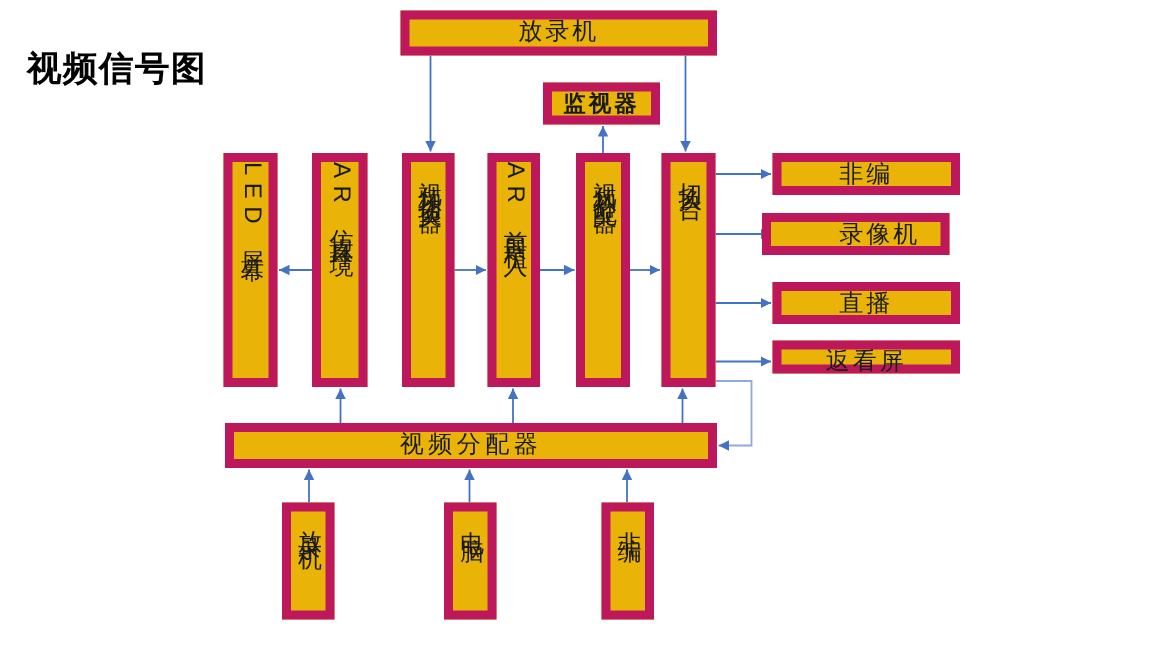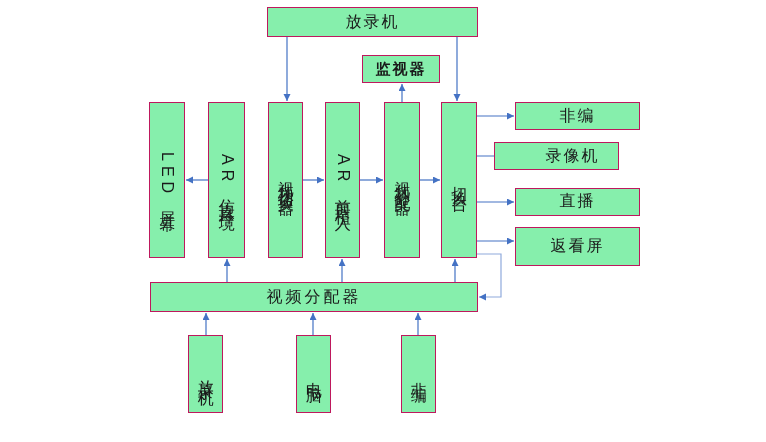--- a/index.html
+++ b/index.html
@@ -7,40 +7,41 @@
     width:766px;height:442px;background:#ffffff;overflow:hidden;
     font-family:"Liberation Sans","DejaVu Sans",sans-serif;
     color:#1a1a1a;position:relative;
   }
   .stage{position:absolute;left:0;top:0;width:766px;height:442px;}
   .title{
     position:absolute;left:18px;top:30px;
     font-size:23px;font-weight:bold;letter-spacing:1px;color:#000;
   }
   .box{
-    position:absolute;box-sizing:border-box;background:#86efac;
-    border:1px solid #be185d;
-    display:flex;align-items:center;justify-content:center;
+    position:absolute;box-sizing:border-box;background:#eab308;
+    border:6px solid #be185d;
+    display:flex;justify-content:center;
     font-size:16px;line-height:1.15;
   }
   .box .vtxt{
     writing-mode:vertical-rl;text-orientation:mixed;
     letter-spacing:5px;white-space:nowrap;
   }
   .htxt{letter-spacing:2px;white-space:nowrap;}
   .wide-label{letter-spacing:3px;}
   svg.connectors{position:absolute;left:0;top:0;width:766px;height:442px;pointer-events:none;}
   svg .edge{stroke:#4472C4;stroke-width:1.2;fill:none;}
   svg .edge-light{stroke:#8FAADC;stroke-width:1.2;fill:none;}
 </style>
 </head>
 <body>
 
 <div class="stage">
 
+  <div class="title">视频信号图</div>
 
   <svg class="connectors" viewBox="0 0 766 442" xmlns="http://www.w3.org/2000/svg">
     <defs>
       <marker id="arrowBlue" markerUnits="userSpaceOnUse" markerWidth="8" markerHeight="8" refX="7" refY="3.5" orient="auto">
         <path d="M0,0 L7,3.5 L0,7 Z" fill="#4472C4"></path>
       </marker>
     </defs>
     <line class="edge" x1="287" y1="37" x2="287" y2="101" marker-end="url(#arrowBlue)"></line>
     <line class="edge" x1="457" y1="37" x2="457" y2="101" marker-end="url(#arrowBlue)"></line>
     <line class="edge" x1="402" y1="102" x2="402" y2="84" marker-end="url(#arrowBlue)"></line>
@@ -90,29 +91,29 @@
   </div>
 
   <div class="box" style="left:441px;top:102px;width:36px;height:156px;">
     <span class="vtxt">切换台</span>
   </div>
 
   <div class="box" style="left:515px;top:102px;width:125px;height:28px;">
     <span class="htxt">非编</span>
   </div>
 
-  <div class="box" style="left:494px;top:142px;width:125px;height:28px;padding-left:32px;">
+  <div class="box" style="left:508px;top:142px;width:125px;height:28px;padding-left:32px;">
     <span class="htxt">录像机</span>
   </div>
 
   <div class="box" style="left:515px;top:188px;width:125px;height:28px;font-family:Liberation Mono, monospace;">
     <span class="htxt">直播</span>
   </div>
 
-  <div class="box" style="left:515px;top:227px;width:125px;height:39px;">
+  <div class="box" style="left:515px;top:227px;width:125px;height:22px;">
     <span class="htxt">返看屏</span>
   </div>
 
   <div class="box" style="left:150px;top:282px;width:328px;height:30px;">
     <span class="htxt wide-label">视频分配器</span>
   </div>
 
   <div class="box" style="left:188px;top:335px;width:35px;height:78px;">
     <span class="vtxt">放录机</span>
   </div>

